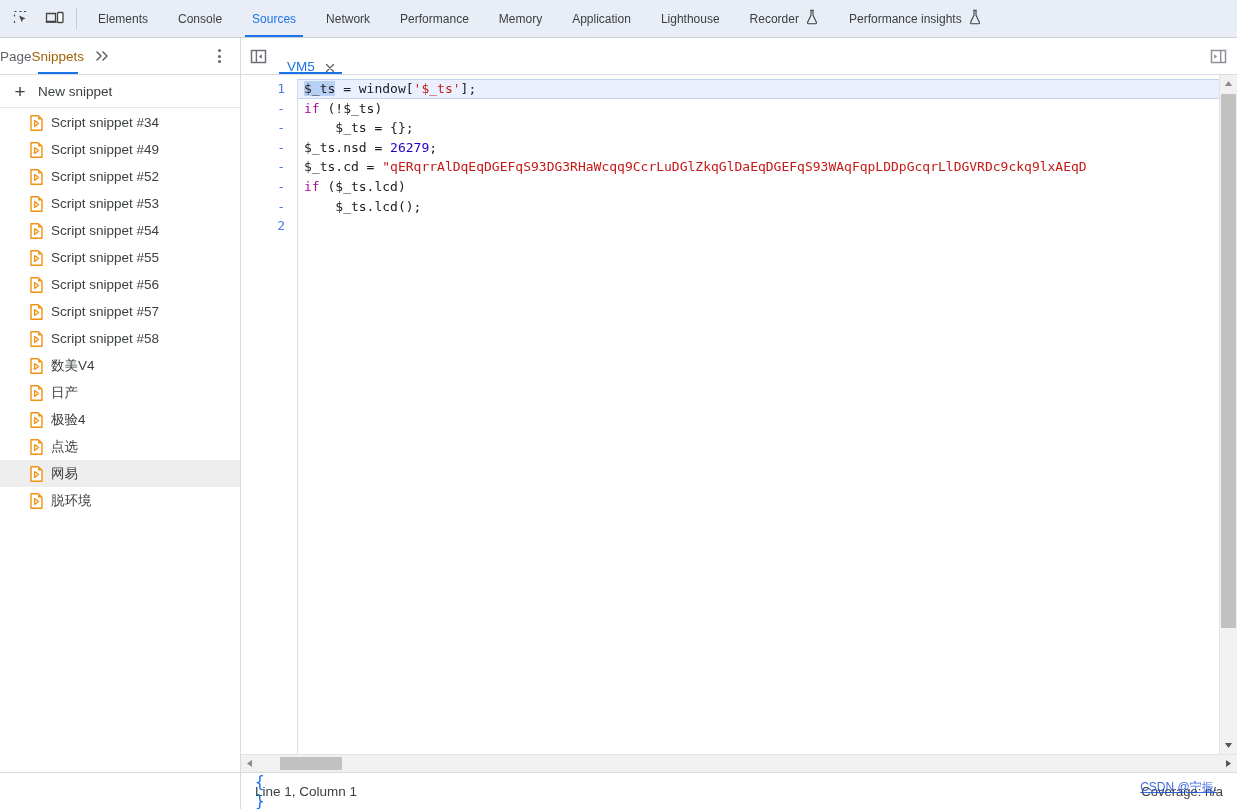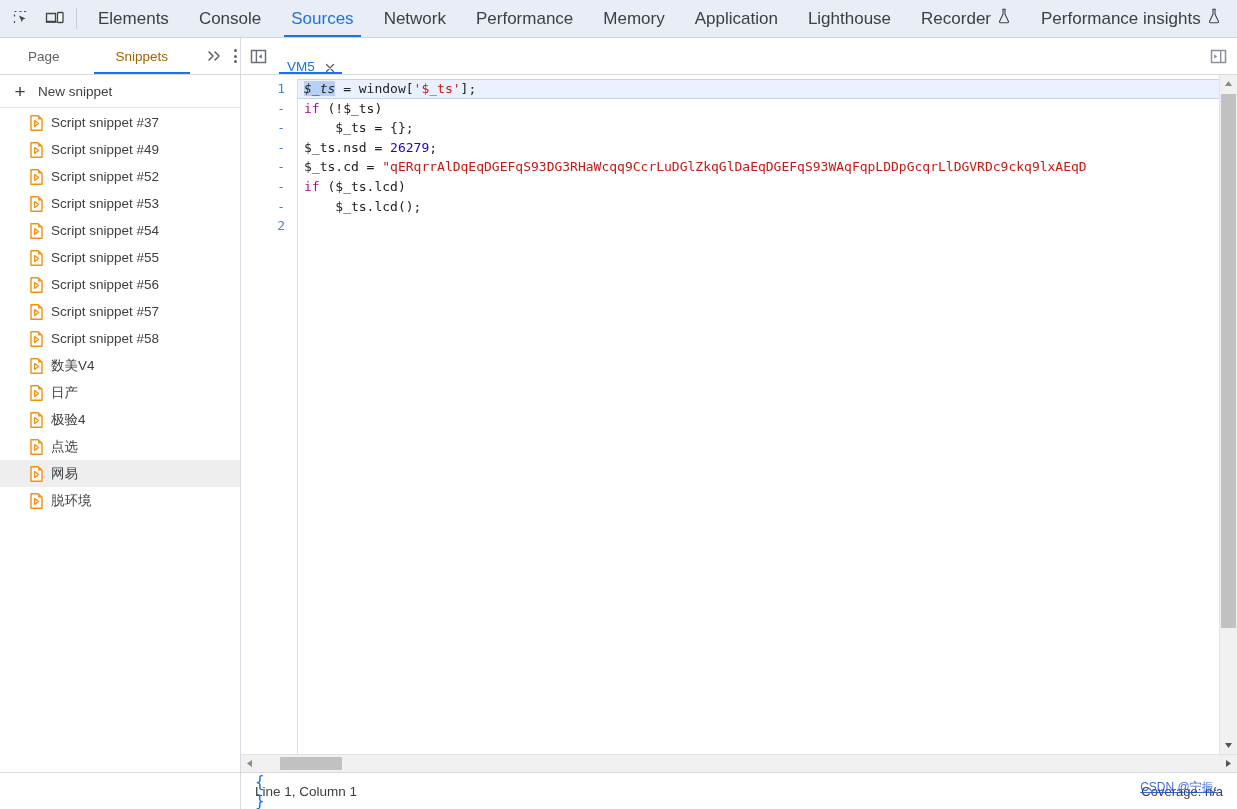--- a/index.html
+++ b/index.html
@@ -45,21 +45,21 @@
   }
   .maintabs {
     display: flex; align-items: stretch;
     flex: 1;
     overflow: hidden;
   }
   .mtab {
     display: flex; align-items: center;
     gap: 6px;
     padding: 0 15px;
-    font-size: 17px;
+    font-size: 12px;
     color: #3c4043;
     position: relative;
     white-space: nowrap;
   }
   .mtab.active { color: #1a73e8; }
   .mtab.active::after {
     content: "";
     position: absolute;
     left: 8px; right: 8px; bottom: 0;
     height: 2px;
@@ -76,21 +76,21 @@
   .row2-left {
     width: 240px; min-width: 240px;
     display: flex; align-items: stretch;
     background: #fff;
     border-right: 1px solid #d7dae0;
     border-bottom: 1px solid #d7dae0;
     position: relative;
   }
   .subtab {
     display: flex; align-items: center;
-    padding: 0 28px;
+    padding: 0 0;
     font-size: 13.5px;
     color: #5f6368;
     position: relative;
     white-space: nowrap;
   }
   .subtab.active { color: #a16207; }
   .subtab.active::after {
     content: "";
     position: absolute;
     left: 6px; right: 6px; bottom: 0;
@@ -226,21 +226,21 @@
   .code-line { height: 19.6px; }
   .code-line.active {
     background: #eaf0fd;
     box-shadow: inset 0 -1px 0 #c3d3f2, inset 0 1px 0 #c3d3f2;
     margin-left: -6px; padding-left: 6px;
     margin-right: -3000px; padding-right: 3000px;
   }
   .tok-kw  { color: #aa0d91; }
   .tok-str { color: #c41a16; }
   .tok-num { color: #1c00cf; }
-  .sel     { background: #b9d0f5; font-style: italic; }
+  .sel     { background: #b9d0f5; }
 
   
   .vscroll {
     position: absolute; top: 0; right: 0; bottom: 0;
     width: 17px;
     background: #f1f1f1;
     border-left: 1px solid #e3e3e3;
     display: flex; flex-direction: column; align-items: center;
   }
   .vs-arrow {
@@ -430,21 +430,21 @@
       </div>
       <div class="snip-list" id="sniplist">
           <div class="snip-row">
             <span>
               <svg class="doc-ico" viewBox="0 0 13 16">
                 <path d="M1 .7h7.2L12 4.3V15.3H1z" fill="#fff" stroke="#f29111" stroke-width="1.4" stroke-linejoin="round"></path>
                 <path d="M8.1 1v3.4H11.7" fill="#f29111"></path>
                 <path d="M4.6 5.6l4 2.9-4 2.9z" fill="none" stroke="#f29111" stroke-width="1.3" stroke-linejoin="round"></path>
               </svg>
             </span>
-            <span class="snip-label">Script snippet #37</span>
+            <span class="snip-label">Script snippet #34</span>
           </div>
           <div class="snip-row">
             <span>
               <svg class="doc-ico" viewBox="0 0 13 16">
                 <path d="M1 .7h7.2L12 4.3V15.3H1z" fill="#fff" stroke="#f29111" stroke-width="1.4" stroke-linejoin="round"></path>
                 <path d="M8.1 1v3.4H11.7" fill="#f29111"></path>
                 <path d="M4.6 5.6l4 2.9-4 2.9z" fill="none" stroke="#f29111" stroke-width="1.3" stroke-linejoin="round"></path>
               </svg>
             </span>
             <span class="snip-label">Script snippet #49</span>

